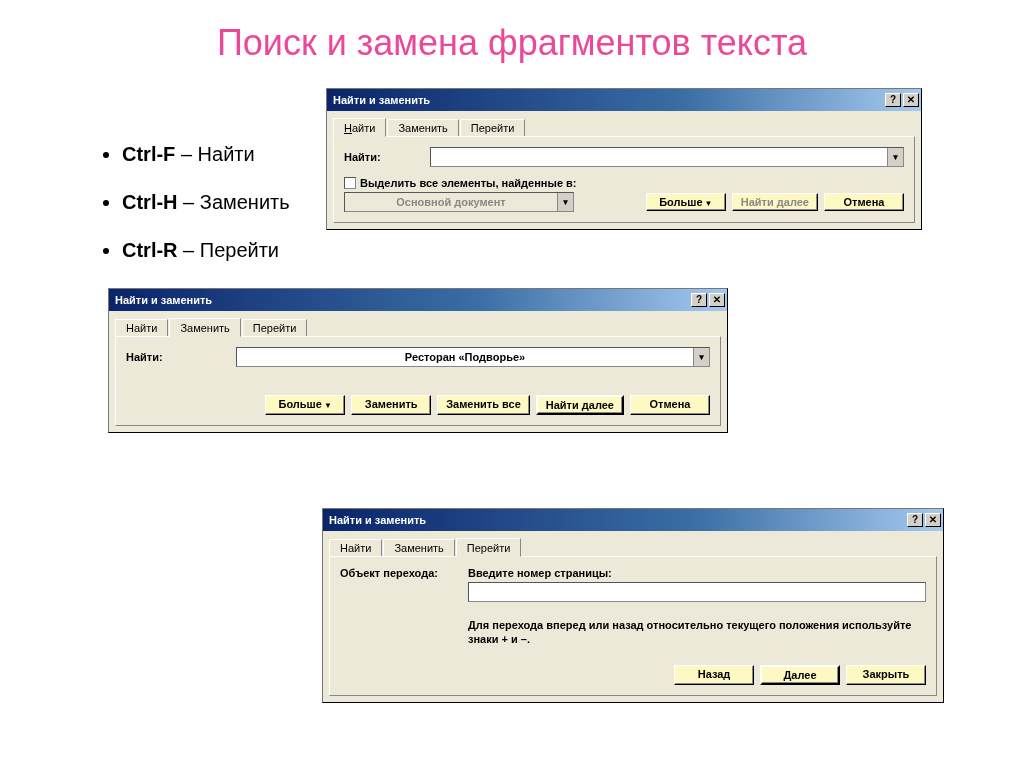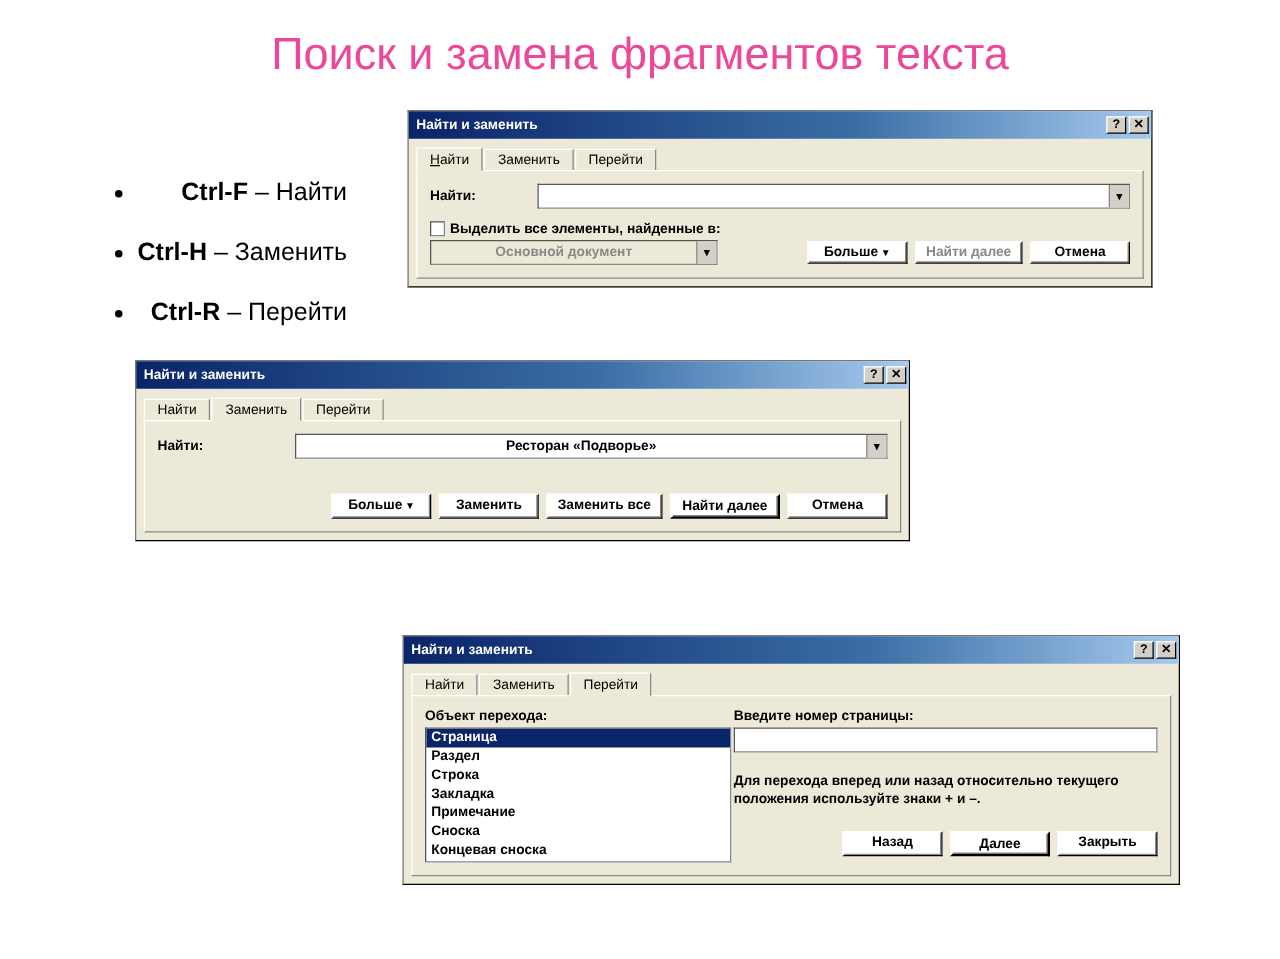--- a/index.html
+++ b/index.html
@@ -21,21 +21,21 @@
     font-weight: 400;
   }
   .bullets {
     position: absolute;
     left: 50px;
     top: 110px;
     font-size: 20px;
     line-height: 2.4;
     color: #000;
   }
-  .bullets li { list-style: disc; margin-left: 20px; text-align: right; }
+  .bullets li { list-style: disc; margin-left: 32px; }
   .bullets b { font-weight: bold; }
 
   .dlg {
     position: absolute;
     background: #ece9d8;
     border: 1px solid #777;
     border-right-color: #000;
     border-bottom-color: #000;
     font-size: 11px;
     font-family: Tahoma, Arial, sans-serif;
@@ -130,21 +130,21 @@
     justify-content: center;
   }
   .arrow::after { content: "▾"; font-size: 9px; color: #000; }
   .combo.disabled { background: #ece9d8; }
   .combo.disabled .txt { color: #888; }
 
   .btnrow { display: flex; justify-content: flex-end; gap: 6px; margin-top: 6px; }
   .btn {
     min-width: 80px;
     padding: 2px 8px;
-    background: #ffffff;
+    background: #fef9c3;
     border: 1px solid #000;
     border-top-color:#fff;
     border-left-color:#fff;
     box-shadow: inset -1px -1px 0 #888;
     text-align: center;
     cursor: default;
     font-size: 11px;
   }
   .btn.default { border: 2px solid #000; border-top-color:#fff; border-left-color:#fff; }
   .btn.disabled { color: #888; }
@@ -267,32 +267,23 @@
     <div class="spacer"></div>
     <div class="tbtn">?</div>
     <div class="tbtn">✕</div>
   </div>
   <div class="body">
     <div class="tabrow">
       <div class="tab inactive">Найти</div>
       <div class="tab inactive">Заменить</div>
       <div class="tab active">Перейти</div>
     </div>
-    <div class="tabpanel" style="display:flex; gap:2px;">
+    <div class="tabpanel" style="display:flex; gap:30px;">
       <div style="flex:0 0 auto;">
         <div>Объект перехода:</div>
-        <div class="listbox" style="margin-top:3px;">
-          <div class="item selected">Страница</div>
-          <div class="item">Раздел</div>
-          <div class="item">Строка</div>
-          <div class="item">Закладка</div>
-          <div class="item">Примечание</div>
-          <div class="item">Сноска</div>
-          <div class="item">Концевая сноска</div>
-        </div>
       </div>
       <div style="flex:1;">
         <div>Введите номер страницы:</div>
         <div class="input" style="margin-top:3px;"></div>
         <div class="help-text">
           <span>Для перехода вперед или назад относительно текущего положения используйте знаки + и –.</span><br>
         </div>
         <div class="btnrow" style="margin-top:18px;">
           <div class="btn">Назад</div>
           <div class="btn default">Далее</div>

